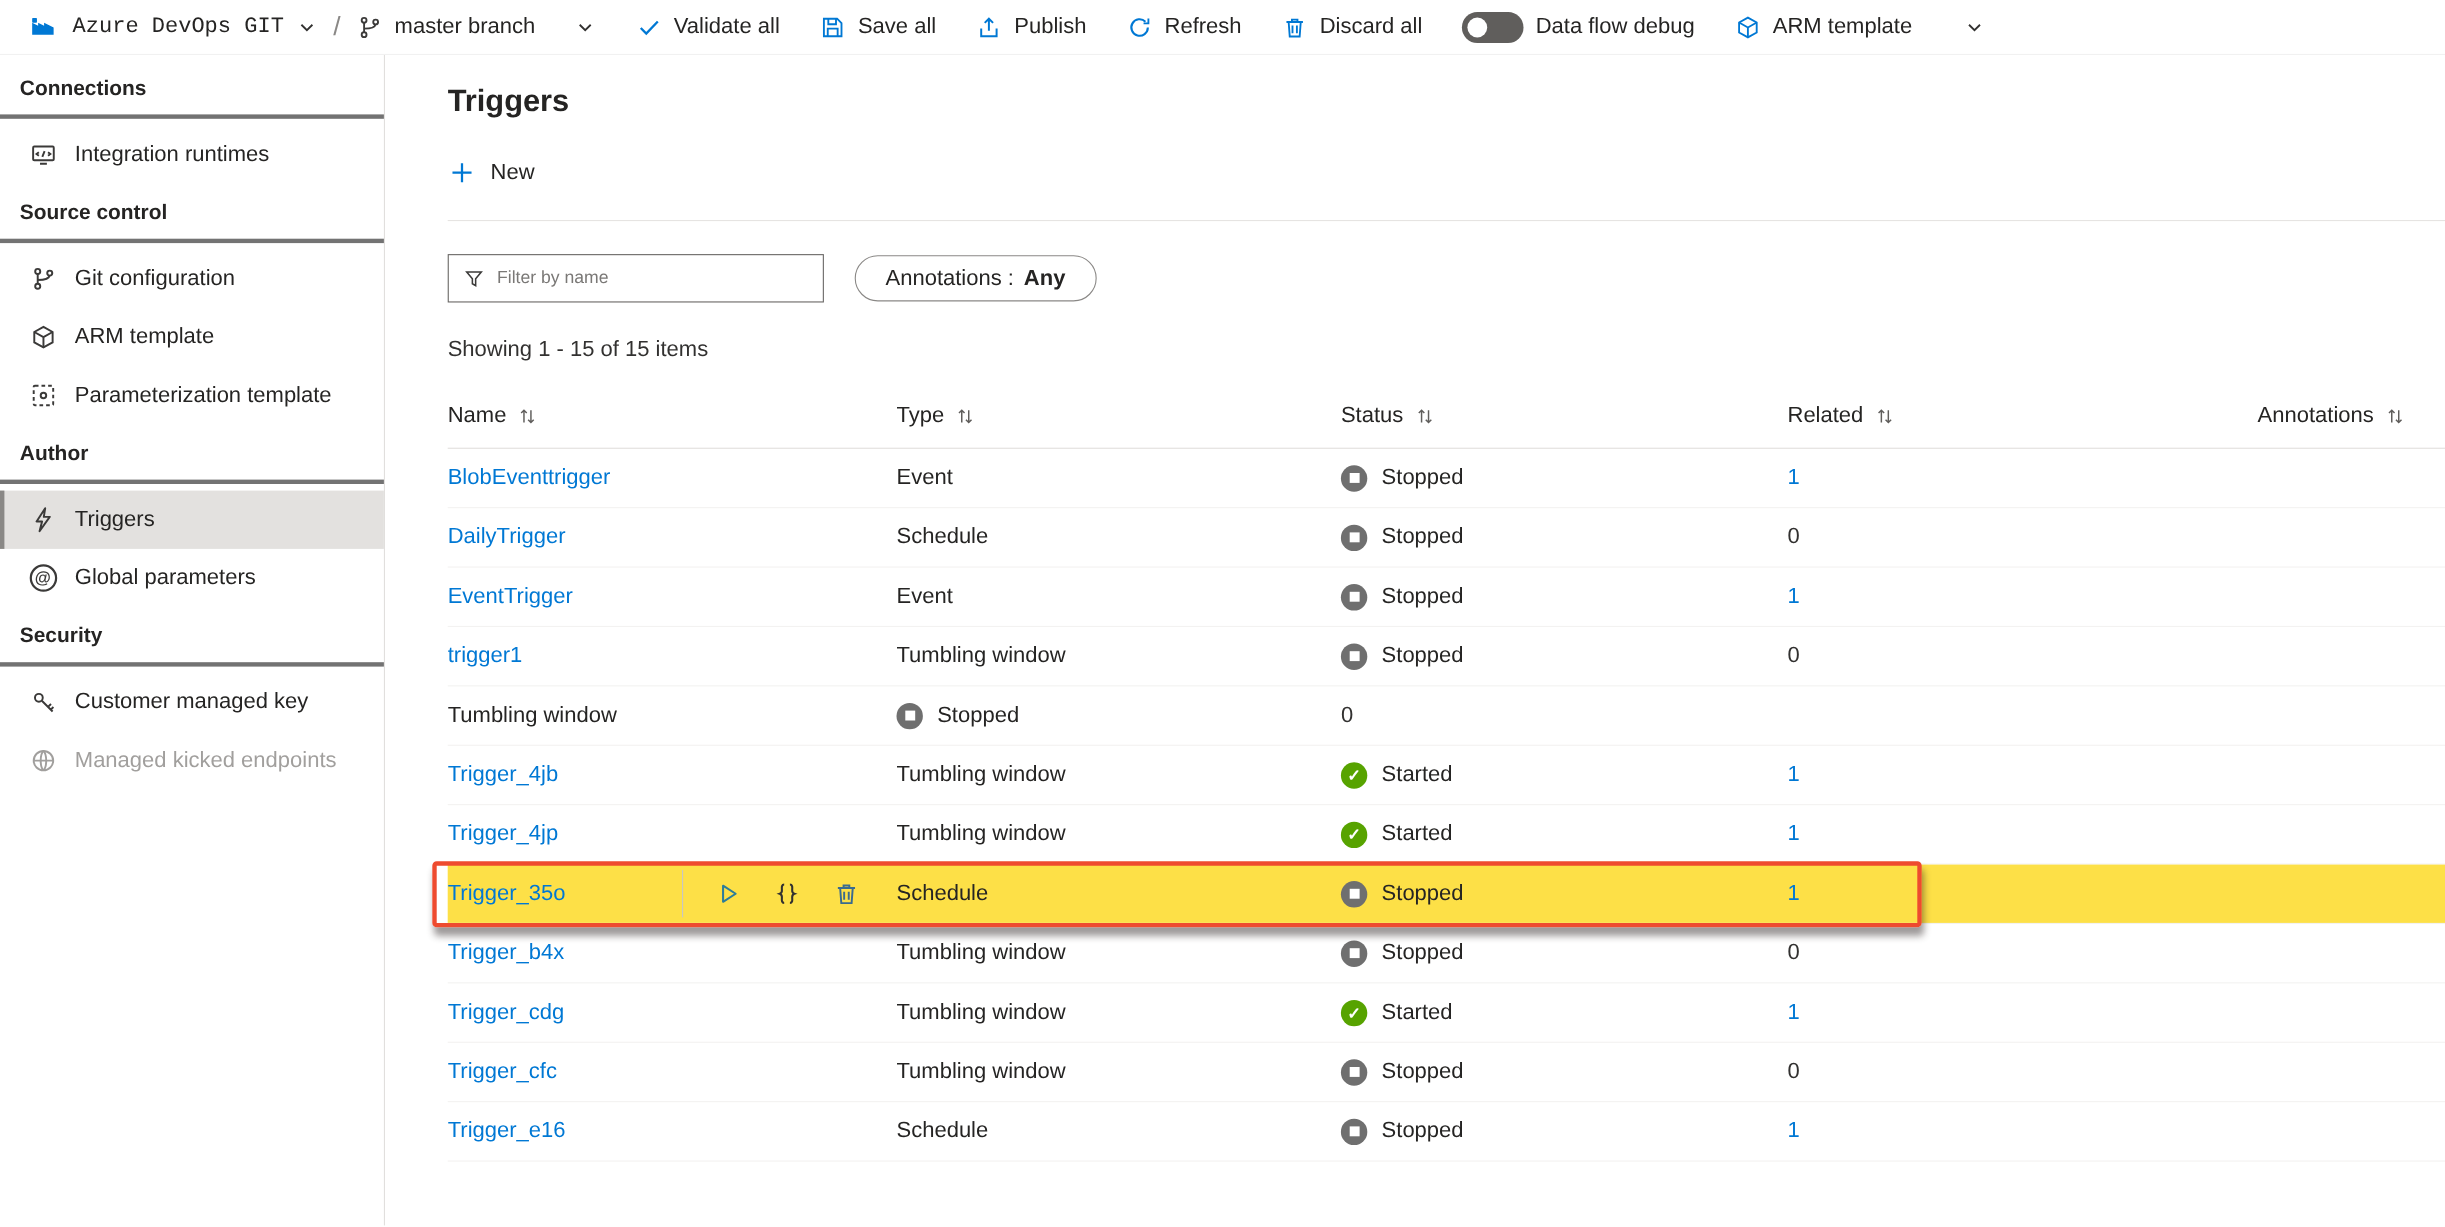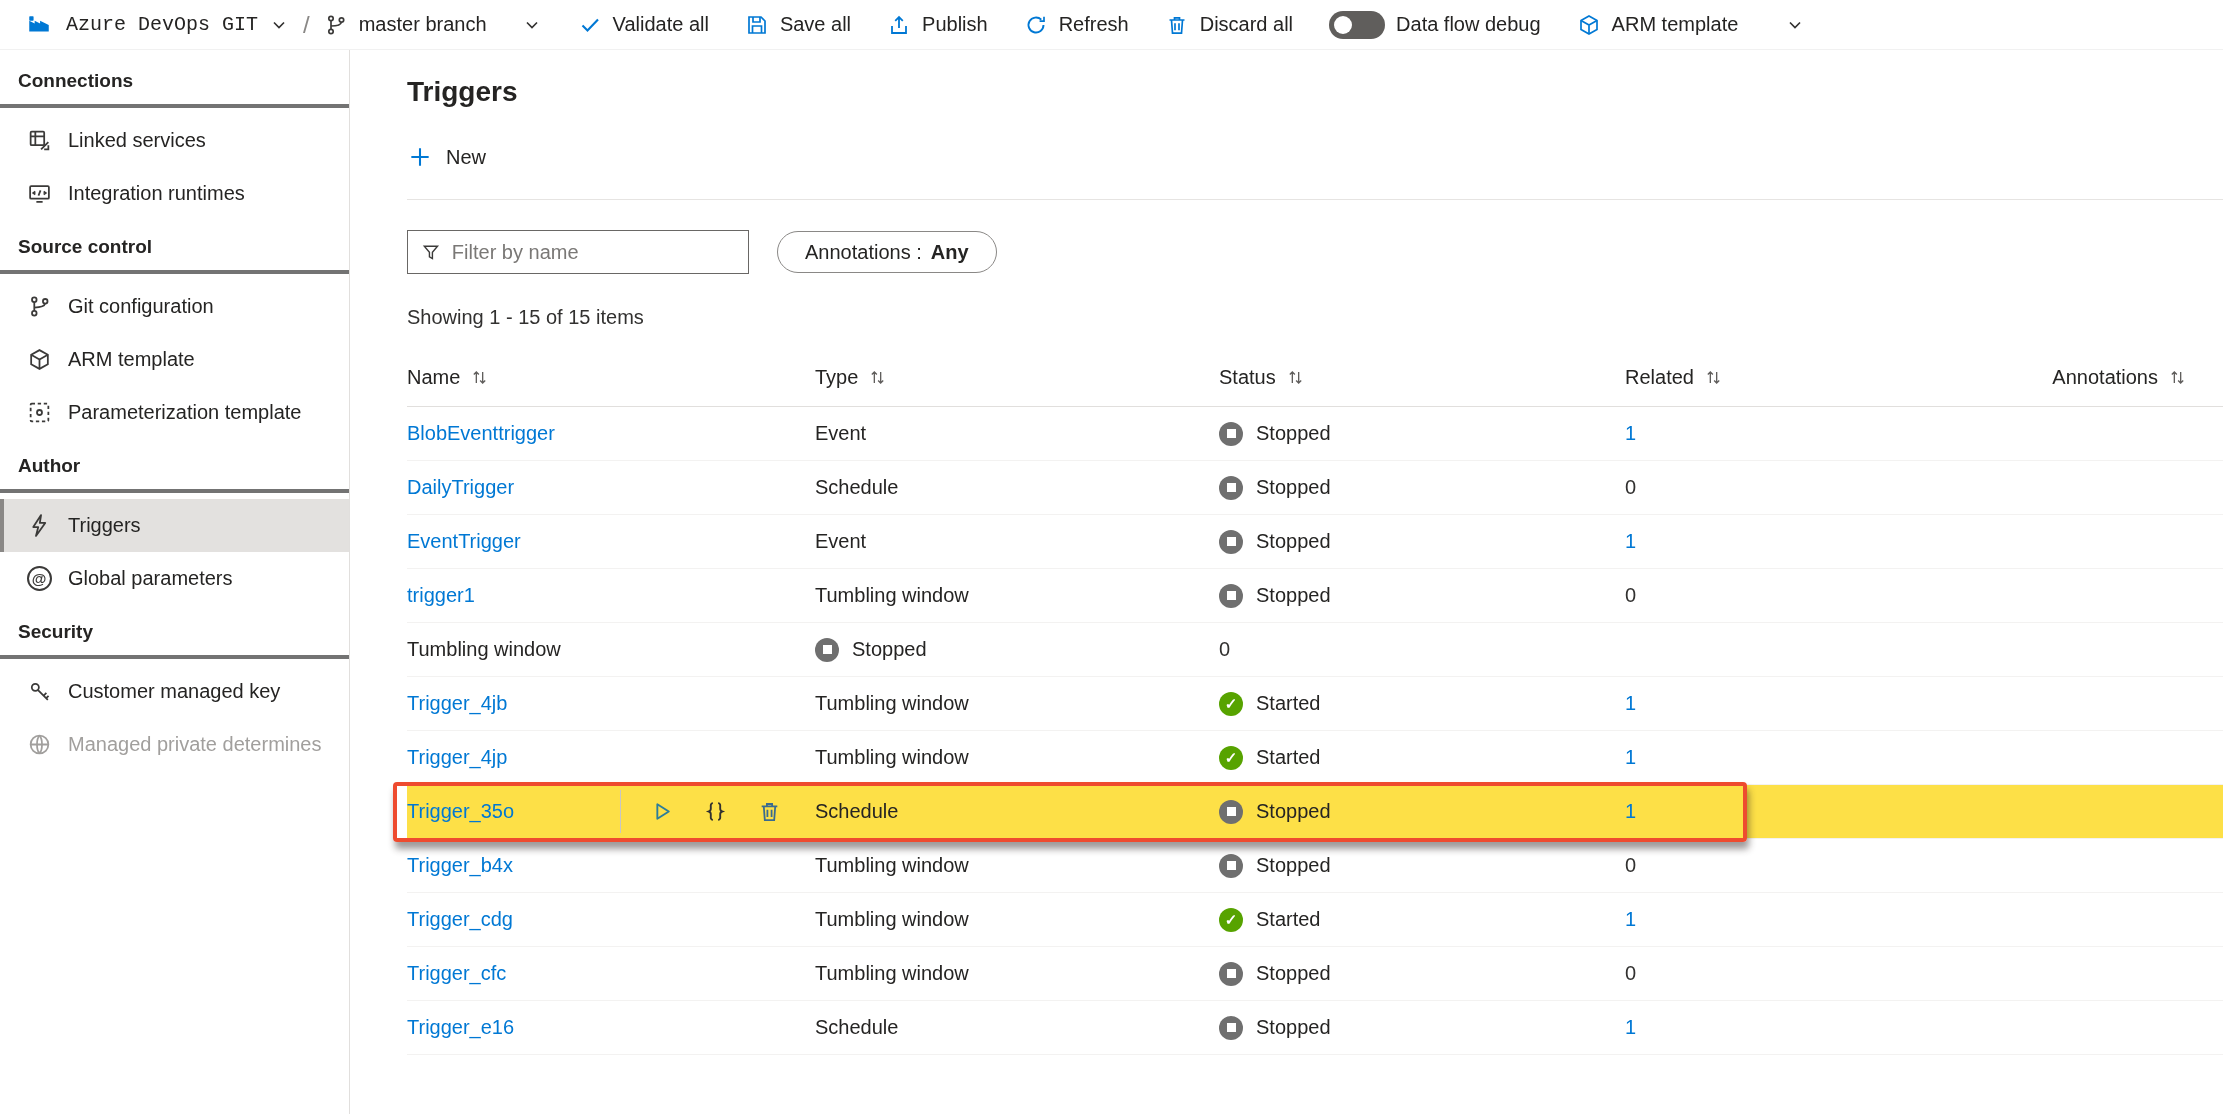--- a/index.html
+++ b/index.html
@@ -84,21 +84,21 @@
     color: #252423; cursor: pointer; padding: 0;
   }
   .top-divider { border: none; border-top: 1px solid #e6e4e2; margin-top: 24px; }
   .filters { display: flex; align-items: center; gap: 28px; margin-top: 30px; }
   .filter-box {
     width: 342px; height: 44px; border: 1px solid #696765;
     display: flex; align-items: center; gap: 11px; padding: 0 13px;
     background: #fff;
   }
   .filter-box input {
-    border: none; outline: none; font-family: inherit; font-size: 20px;
+    border: none; outline: none; font-family: inherit; font-size: 16px;
     width: 100%; color: #252423; background: transparent;
   }
   .filter-box input::placeholder { color: #7a7876; }
   .pill {
     height: 42px; border: 1px solid #8a8886; border-radius: 22px;
     display: inline-flex; align-items: center; gap: 9px; padding: 0 27px;
     background: none; font-family: inherit; font-size: 20px; color: #252423; cursor: pointer;
   }
   .pill b { font-weight: 700; }
   .showing { margin-top: 32px; font-size: 20px; color: #323130; }
@@ -236,29 +236,20 @@
 
 <div class="content">
 
   <aside class="sidebar">
 
     <div class="section">
       <div class="section-title">Connections</div>
       <div class="side-item">
         <span class="s-ic">
           <svg width="25" height="25" viewBox="0 0 24 24" fill="none" stroke="currentColor" stroke-width="1.7">
-              <rect x="3.5" y="3.5" width="13" height="13" rx="1"></rect>
-              <path d="M3.5 8h13M8 3.5v13M13.5 20.5l7-7M16.5 20.5h4v-4"></path>
-            </svg>
-        </span>
-        <span>Linked services</span>
-      </div>
-      <div class="side-item">
-        <span class="s-ic">
-          <svg width="25" height="25" viewBox="0 0 24 24" fill="none" stroke="currentColor" stroke-width="1.7">
               <rect x="3" y="5" width="18" height="12" rx="1"></rect>
               <path d="M8 10l-2 1.5L8 13M16 10l2 1.5L16 13M13 9l-2 5M9 20h6"></path>
             </svg>
         </span>
         <span>Integration runtimes</span>
       </div>
     </div>
 
     <div class="section">
       <div class="section-title">Source control</div>
@@ -322,21 +313,21 @@
         </span>
         <span>Customer managed key</span>
       </div>
       <div class="side-item disabled">
         <span class="s-ic">
           <svg width="25" height="25" viewBox="0 0 24 24" fill="none" stroke="currentColor" stroke-width="1.7">
               <circle cx="12" cy="12" r="8.5"></circle>
               <path d="M3.5 12h17M12 3.5c3.2 3.2 3.2 13.8 0 17M12 3.5c-3.2 3.2-3.2 13.8 0 17"></path>
             </svg>
         </span>
-        <span>Managed private determines</span>
+        <span>Managed kicked endpoints</span>
       </div>
     </div>
   </aside>
 
   <main class="main">
     <h1 class="page-title">Triggers</h1>
 
     <button class="new-btn">
       <svg class="blue-ic" width="26" height="26" viewBox="0 0 24 24" fill="none" stroke="currentColor" stroke-width="1.9">
           <path d="M12 4v16M4 12h16"></path>

